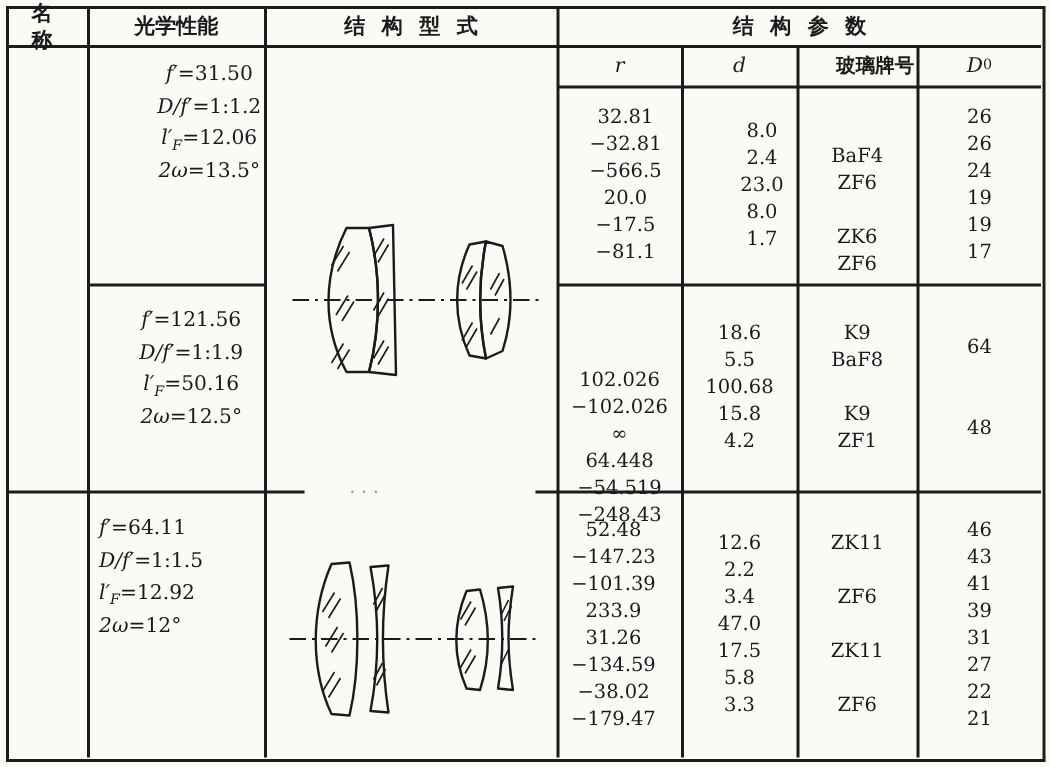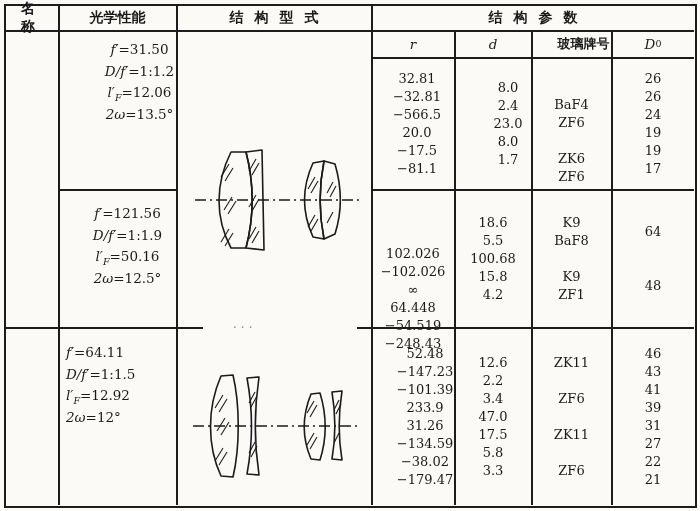--- a/index.html
+++ b/index.html
@@ -232,21 +232,21 @@
     </div>
   <div class="cell numcol" style="left:612px;top:190px;width:82px;height:156px;padding-top:15px;">
       <div class="num-line"></div>
       <div class="num-line">64</div>
       <div class="num-line"></div>
       <div class="num-line"></div>
       <div class="num-line">48</div>
       <div class="num-line"></div>
     </div>
 
-  <div class="cell numcol" style="left:384px;top:328px;width:82px;height:177px;padding-top:17px;">
+  <div class="cell numcol" style="left:368px;top:328px;width:82px;height:177px;padding-top:17px;">
       <div class="num-line">52.48</div>
       <div class="num-line">−147.23</div>
       <div class="num-line">−101.39</div>
       <div class="num-line">233.9</div>
       <div class="num-line">31.26</div>
       <div class="num-line">−134.59</div>
       <div class="num-line">−38.02</div>
       <div class="num-line">−179.47</div>
     </div>
   <div class="cell numcol" style="left:455px;top:328px;width:76px;height:177px;padding-top:26px;">

